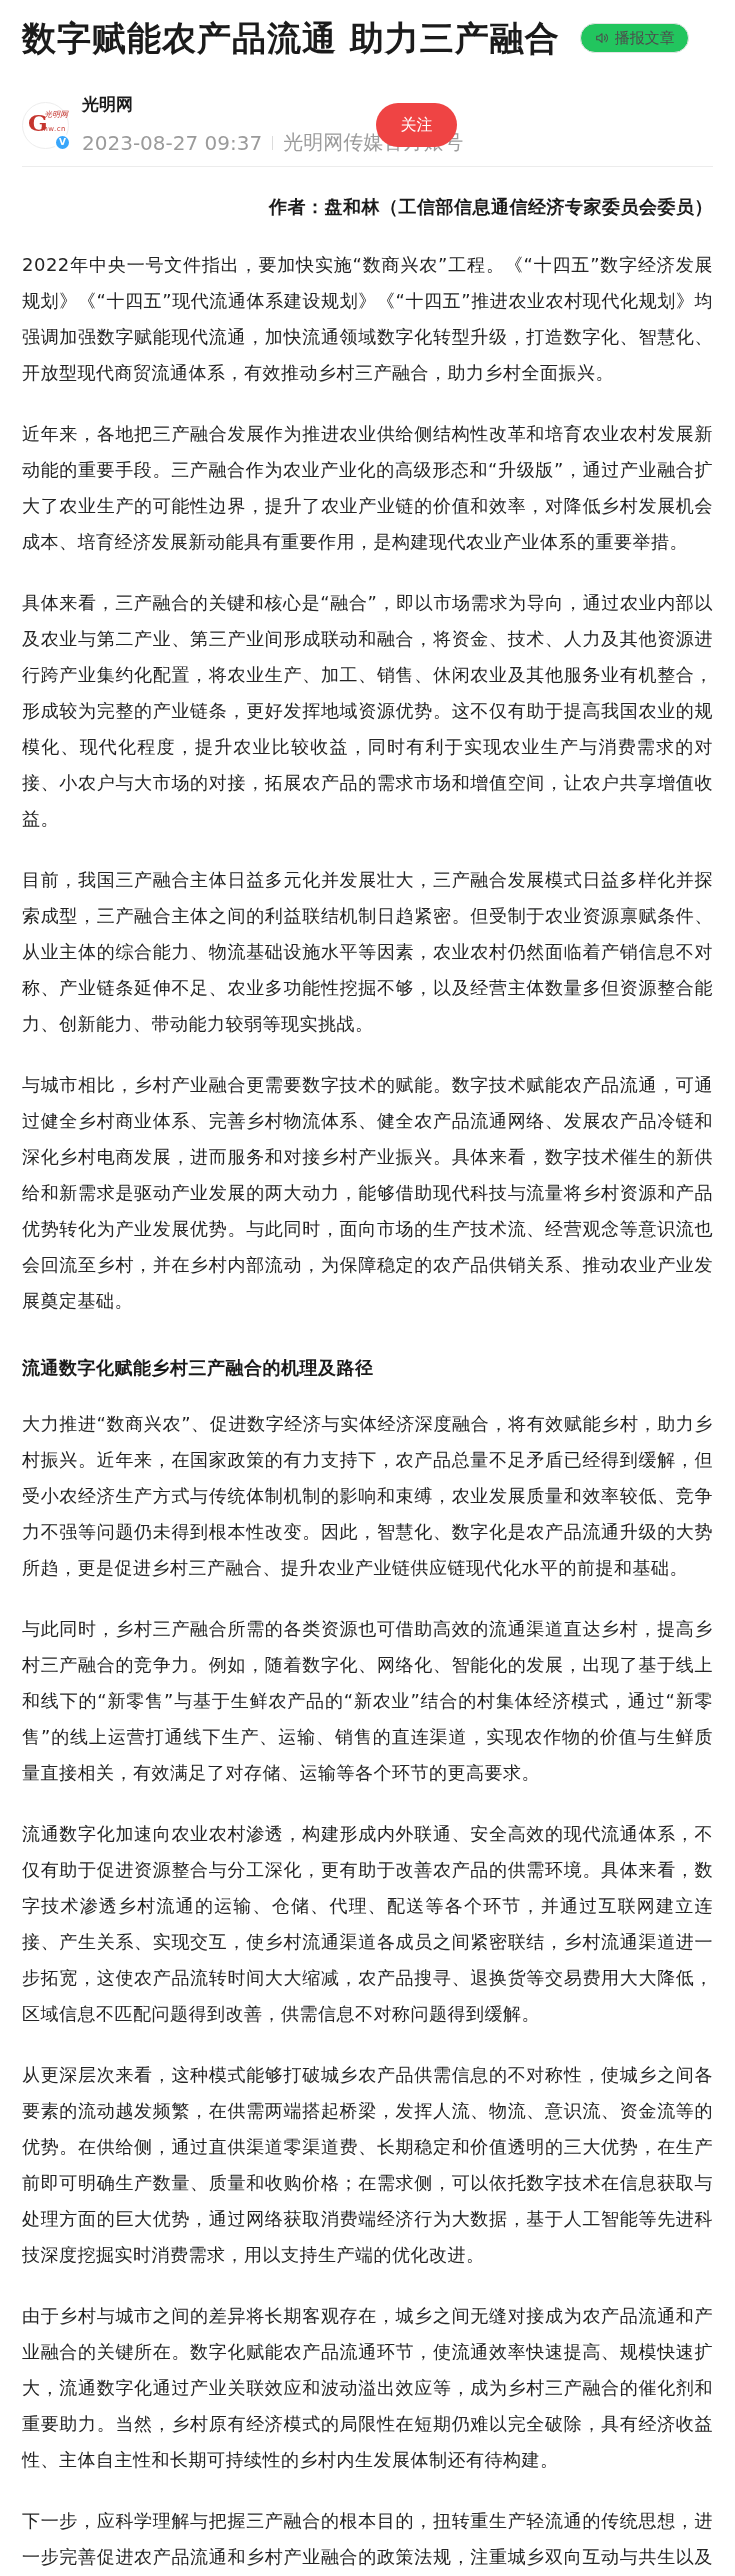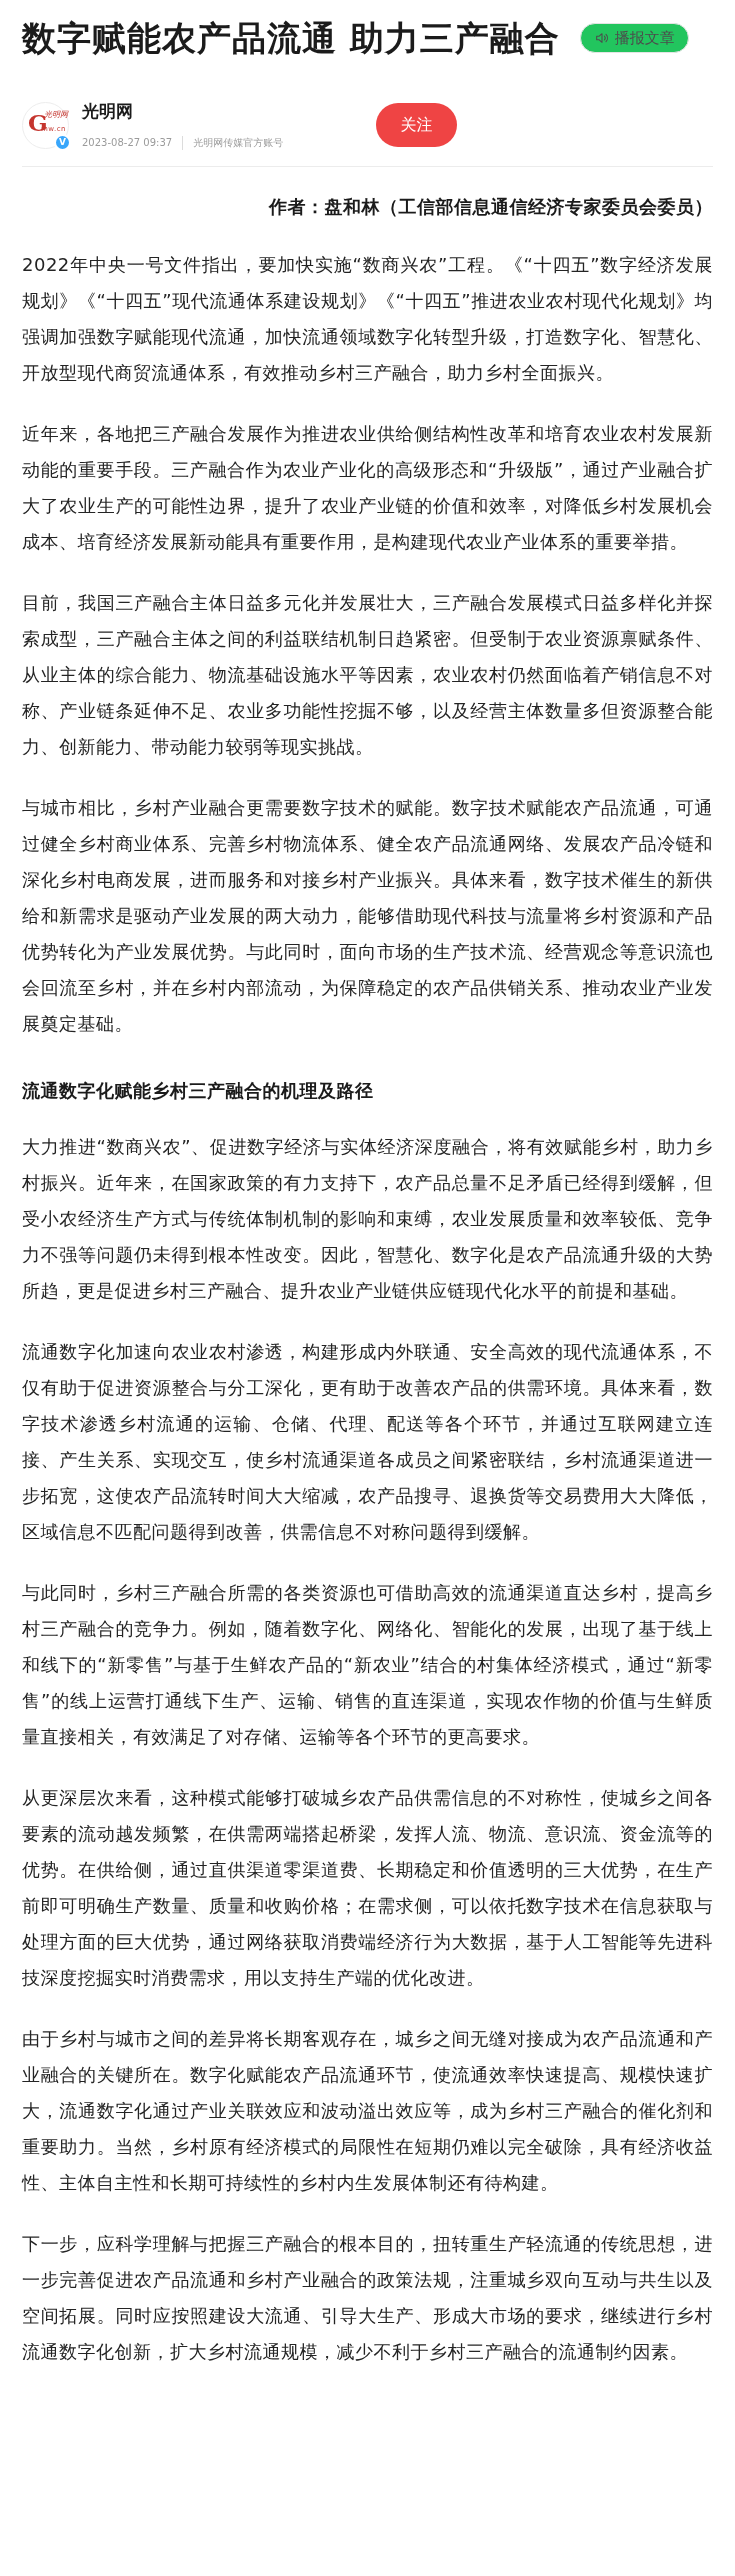--- a/index.html
+++ b/index.html
@@ -66,21 +66,21 @@
   }
   .v-badge {
     position: absolute; right: -3px; bottom: -3px;
     width: 17px; height: 17px; border-radius: 50%;
     background: #38a6fb; border: 2px solid #ffffff;
     color: #ffffff; font-size: 9px; font-weight: 700;
     display: flex; align-items: center; justify-content: center;
   }
   .pub-info { margin-left: 13px; }
   .pub-name { font-size: 17px; font-weight: 700; color: #1b1b1b; line-height: 21px; cursor: pointer; }
-  .pub-meta { display: flex; align-items: center; gap: 10px; margin-top: 14px; font-size: 10px; color: #9b9b9b; }
+  .pub-meta { display: flex; align-items: center; gap: 10px; margin-top: 14px; font-size: 20px; color: #9b9b9b; }
   .meta-sep { width: 1px; height: 14px; background: #dcdcdc; }
   .follow-btn {
     position: absolute; left: 354px; top: 2px;
     width: 81px; height: 44px;
     border: none; border-radius: 22px;
     background: #ef4444; color: #ffffff;
     font-size: 16px; cursor: pointer;
     font-family: inherit;
   }
 
@@ -141,26 +141,27 @@
     <button class="follow-btn">关注</button>
   </div>
 
   <div class="divider"></div>
 
   <div class="article-body">
     <p class="author-line">作者：盘和林（工信部信息通信经济专家委员会委员）</p>
 
     <p class="body-p">2022年中央一号文件指出，要加快实施“数商兴农”工程。《“十四五”数字经济发展规划》《“十四五”现代流通体系建设规划》《“十四五”推进农业农村现代化规划》均强调加强数字赋能现代流通，加快流通领域数字化转型升级，打造数字化、智慧化、开放型现代商贸流通体系，有效推动乡村三产融合，助力乡村全面振兴。</p>
     <p class="body-p">近年来，各地把三产融合发展作为推进农业供给侧结构性改革和培育农业农村发展新动能的重要手段。三产融合作为农业产业化的高级形态和“升级版”，通过产业融合扩大了农业生产的可能性边界，提升了农业产业链的价值和效率，对降低乡村发展机会成本、培育经济发展新动能具有重要作用，是构建现代农业产业体系的重要举措。</p>
+    <p class="body-p">具体来看，三产融合的关键和核心是“融合”，即以市场需求为导向，通过农业内部以及农业与第二产业、第三产业间形成联动和融合，将资金、技术、人力及其他资源进行跨产业集约化配置，将农业生产、加工、销售、休闲农业及其他服务业有机整合，形成较为完整的产业链条，更好发挥地域资源优势。这不仅有助于提高我国农业的规模化、现代化程度，提升农业比较收益，同时有利于实现农业生产与消费需求的对接、小农户与大市场的对接，拓展农产品的需求市场和增值空间，让农户共享增值收益。</p>
     <p class="body-p">目前，我国三产融合主体日益多元化并发展壮大，三产融合发展模式日益多样化并探索成型，三产融合主体之间的利益联结机制日趋紧密。但受制于农业资源禀赋条件、从业主体的综合能力、物流基础设施水平等因素，农业农村仍然面临着产销信息不对称、产业链条延伸不足、农业多功能性挖掘不够，以及经营主体数量多但资源整合能力、创新能力、带动能力较弱等现实挑战。</p>
     <p class="body-p">与城市相比，乡村产业融合更需要数字技术的赋能。数字技术赋能农产品流通，可通过健全乡村商业体系、完善乡村物流体系、健全农产品流通网络、发展农产品冷链和深化乡村电商发展，进而服务和对接乡村产业振兴。具体来看，数字技术催生的新供给和新需求是驱动产业发展的两大动力，能够借助现代科技与流量将乡村资源和产品优势转化为产业发展优势。与此同时，面向市场的生产技术流、经营观念等意识流也会回流至乡村，并在乡村内部流动，为保障稳定的农产品供销关系、推动农业产业发展奠定基础。</p>
     <h2 class="section-h">流通数字化赋能乡村三产融合的机理及路径</h2>
     <p class="body-p">大力推进“数商兴农”、促进数字经济与实体经济深度融合，将有效赋能乡村，助力乡村振兴。近年来，在国家政策的有力支持下，农产品总量不足矛盾已经得到缓解，但受小农经济生产方式与传统体制机制的影响和束缚，农业发展质量和效率较低、竞争力不强等问题仍未得到根本性改变。因此，智慧化、数字化是农产品流通升级的大势所趋，更是促进乡村三产融合、提升农业产业链供应链现代化水平的前提和基础。</p>
+    <p class="body-p">与此同时，乡村三产融合所需的各类资源也可借助高效的流通渠道直达乡村，提高乡村三产融合的竞争力。例如，随着数字化、网络化、智能化的发展，出现了基于线上和线下的“新零售”与基于生鲜农产品的“新农业”结合的村集体经济模式，通过“新零售”的线上运营打通线下生产、运输、销售的直连渠道，实现农作物的价值与生鲜质量直接相关，有效满足了对存储、运输等各个环节的更高要求。</p>
     <p class="body-p">流通数字化加速向农业农村渗透，构建形成内外联通、安全高效的现代流通体系，不仅有助于促进资源整合与分工深化，更有助于改善农产品的供需环境。具体来看，数字技术渗透乡村流通的运输、仓储、代理、配送等各个环节，并通过互联网建立连接、产生关系、实现交互，使乡村流通渠道各成员之间紧密联结，乡村流通渠道进一步拓宽，这使农产品流转时间大大缩减，农产品搜寻、退换货等交易费用大大降低，区域信息不匹配问题得到改善，供需信息不对称问题得到缓解。</p>
-    <p class="body-p">与此同时，乡村三产融合所需的各类资源也可借助高效的流通渠道直达乡村，提高乡村三产融合的竞争力。例如，随着数字化、网络化、智能化的发展，出现了基于线上和线下的“新零售”与基于生鲜农产品的“新农业”结合的村集体经济模式，通过“新零售”的线上运营打通线下生产、运输、销售的直连渠道，实现农作物的价值与生鲜质量直接相关，有效满足了对存储、运输等各个环节的更高要求。</p>
     <p class="body-p">从更深层次来看，这种模式能够打破城乡农产品供需信息的不对称性，使城乡之间各要素的流动越发频繁，在供需两端搭起桥梁，发挥人流、物流、意识流、资金流等的优势。在供给侧，通过直供渠道零渠道费、长期稳定和价值透明的三大优势，在生产前即可明确生产数量、质量和收购价格；在需求侧，可以依托数字技术在信息获取与处理方面的巨大优势，通过网络获取消费端经济行为大数据，基于人工智能等先进科技深度挖掘实时消费需求，用以支持生产端的优化改进。</p>
     <p class="body-p">由于乡村与城市之间的差异将长期客观存在，城乡之间无缝对接成为农产品流通和产业融合的关键所在。数字化赋能农产品流通环节，使流通效率快速提高、规模快速扩大，流通数字化通过产业关联效应和波动溢出效应等，成为乡村三产融合的催化剂和重要助力。当然，乡村原有经济模式的局限性在短期仍难以完全破除，具有经济收益性、主体自主性和长期可持续性的乡村内生发展体制还有待构建。</p>
     <p class="body-p">下一步，应科学理解与把握三产融合的根本目的，扭转重生产轻流通的传统思想，进一步完善促进农产品流通和乡村产业融合的政策法规，注重城乡双向互动与共生以及空间拓展。同时应按照建设大流通、引导大生产、形成大市场的要求，继续进行乡村流通数字化创新，扩大乡村流通规模，减少不利于乡村三产融合的流通制约因素。</p>
 
   </div>
 
 </div>
 
 
 </body></html>

